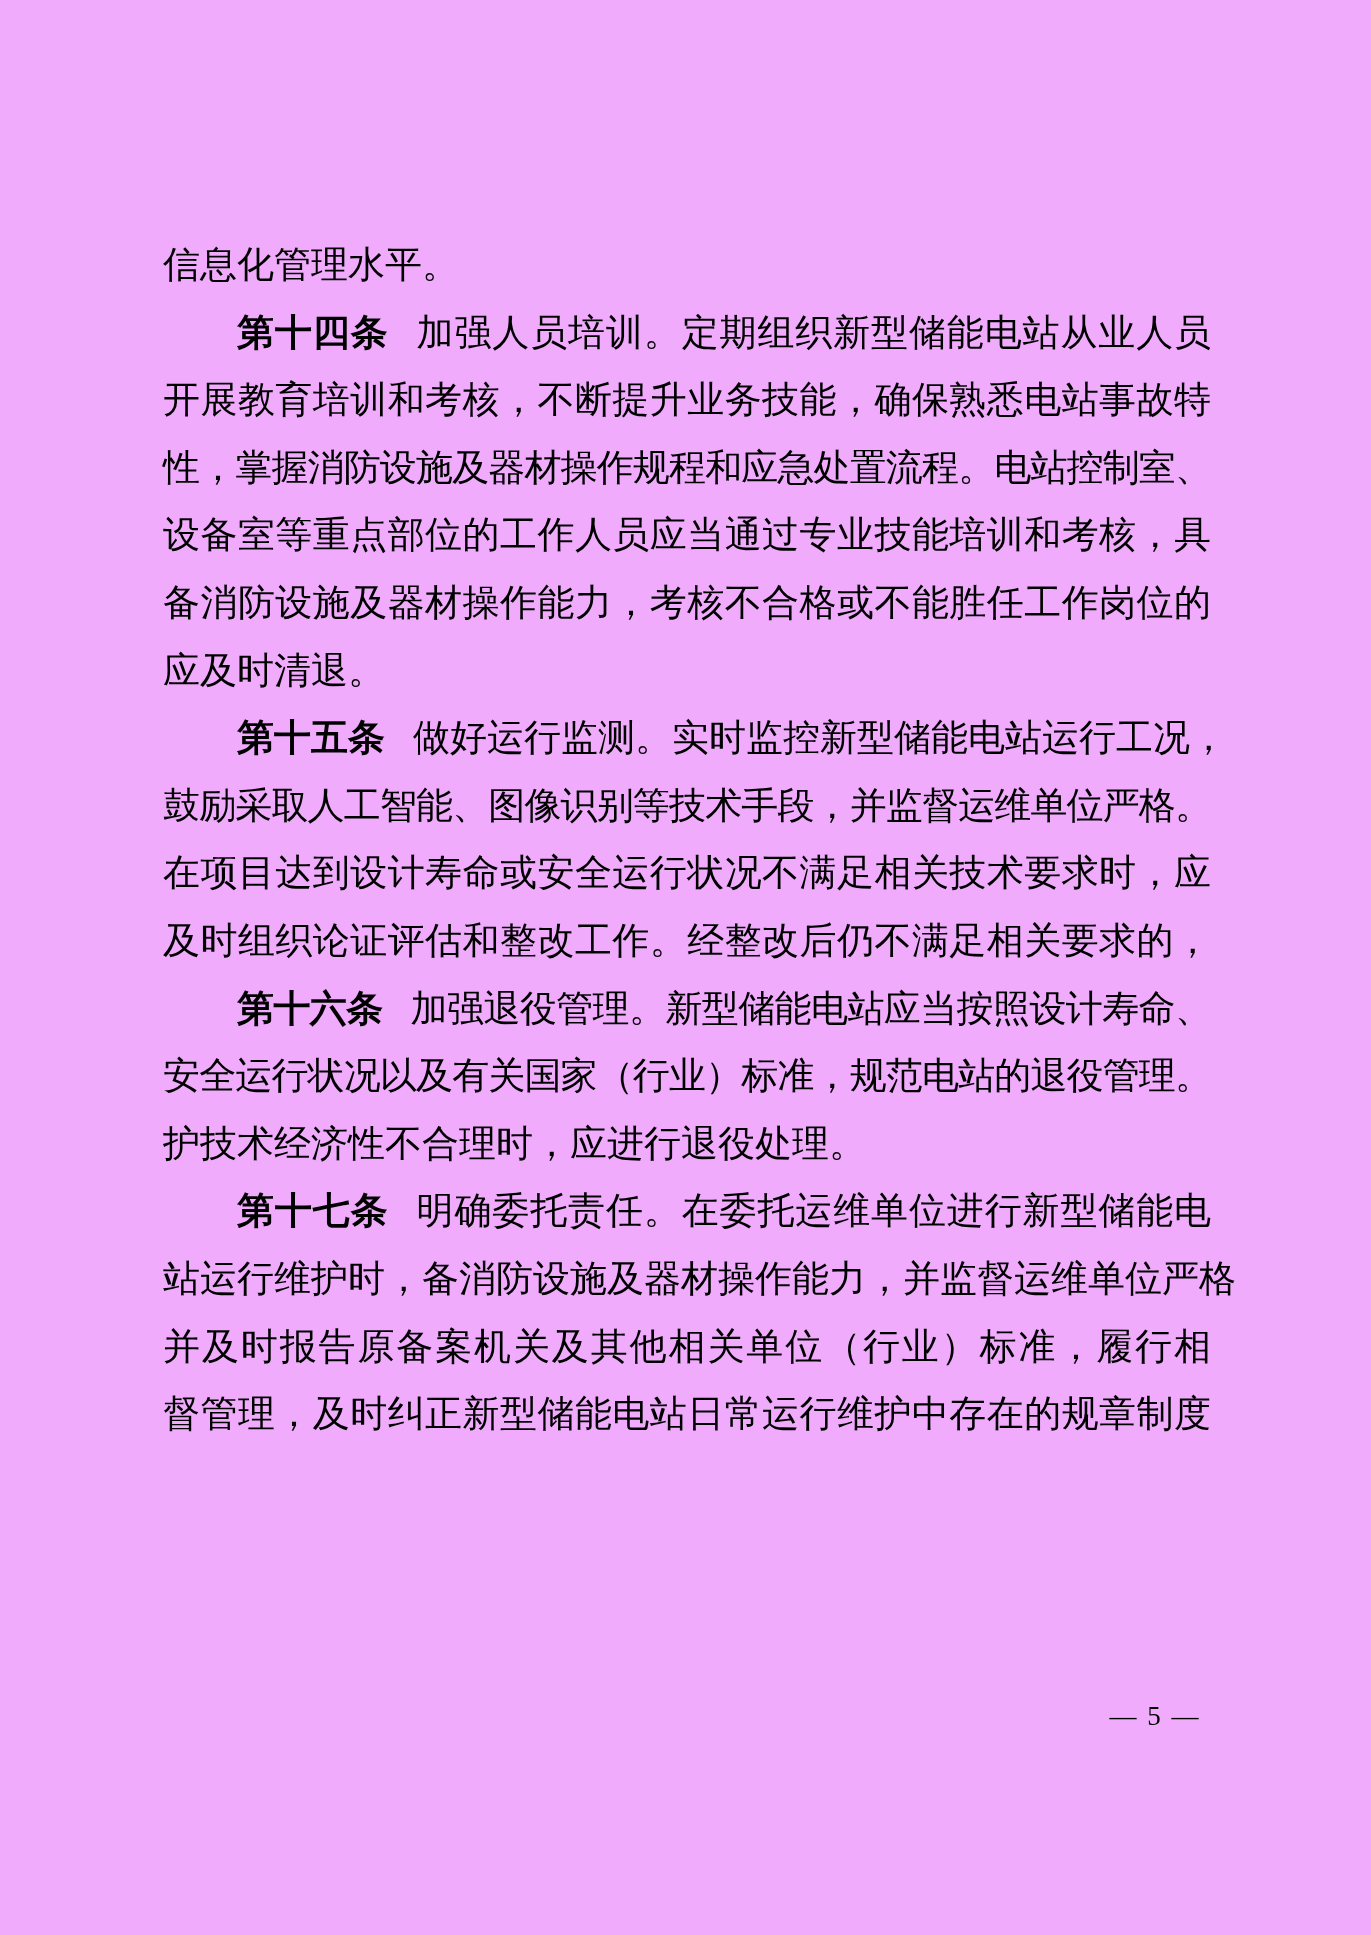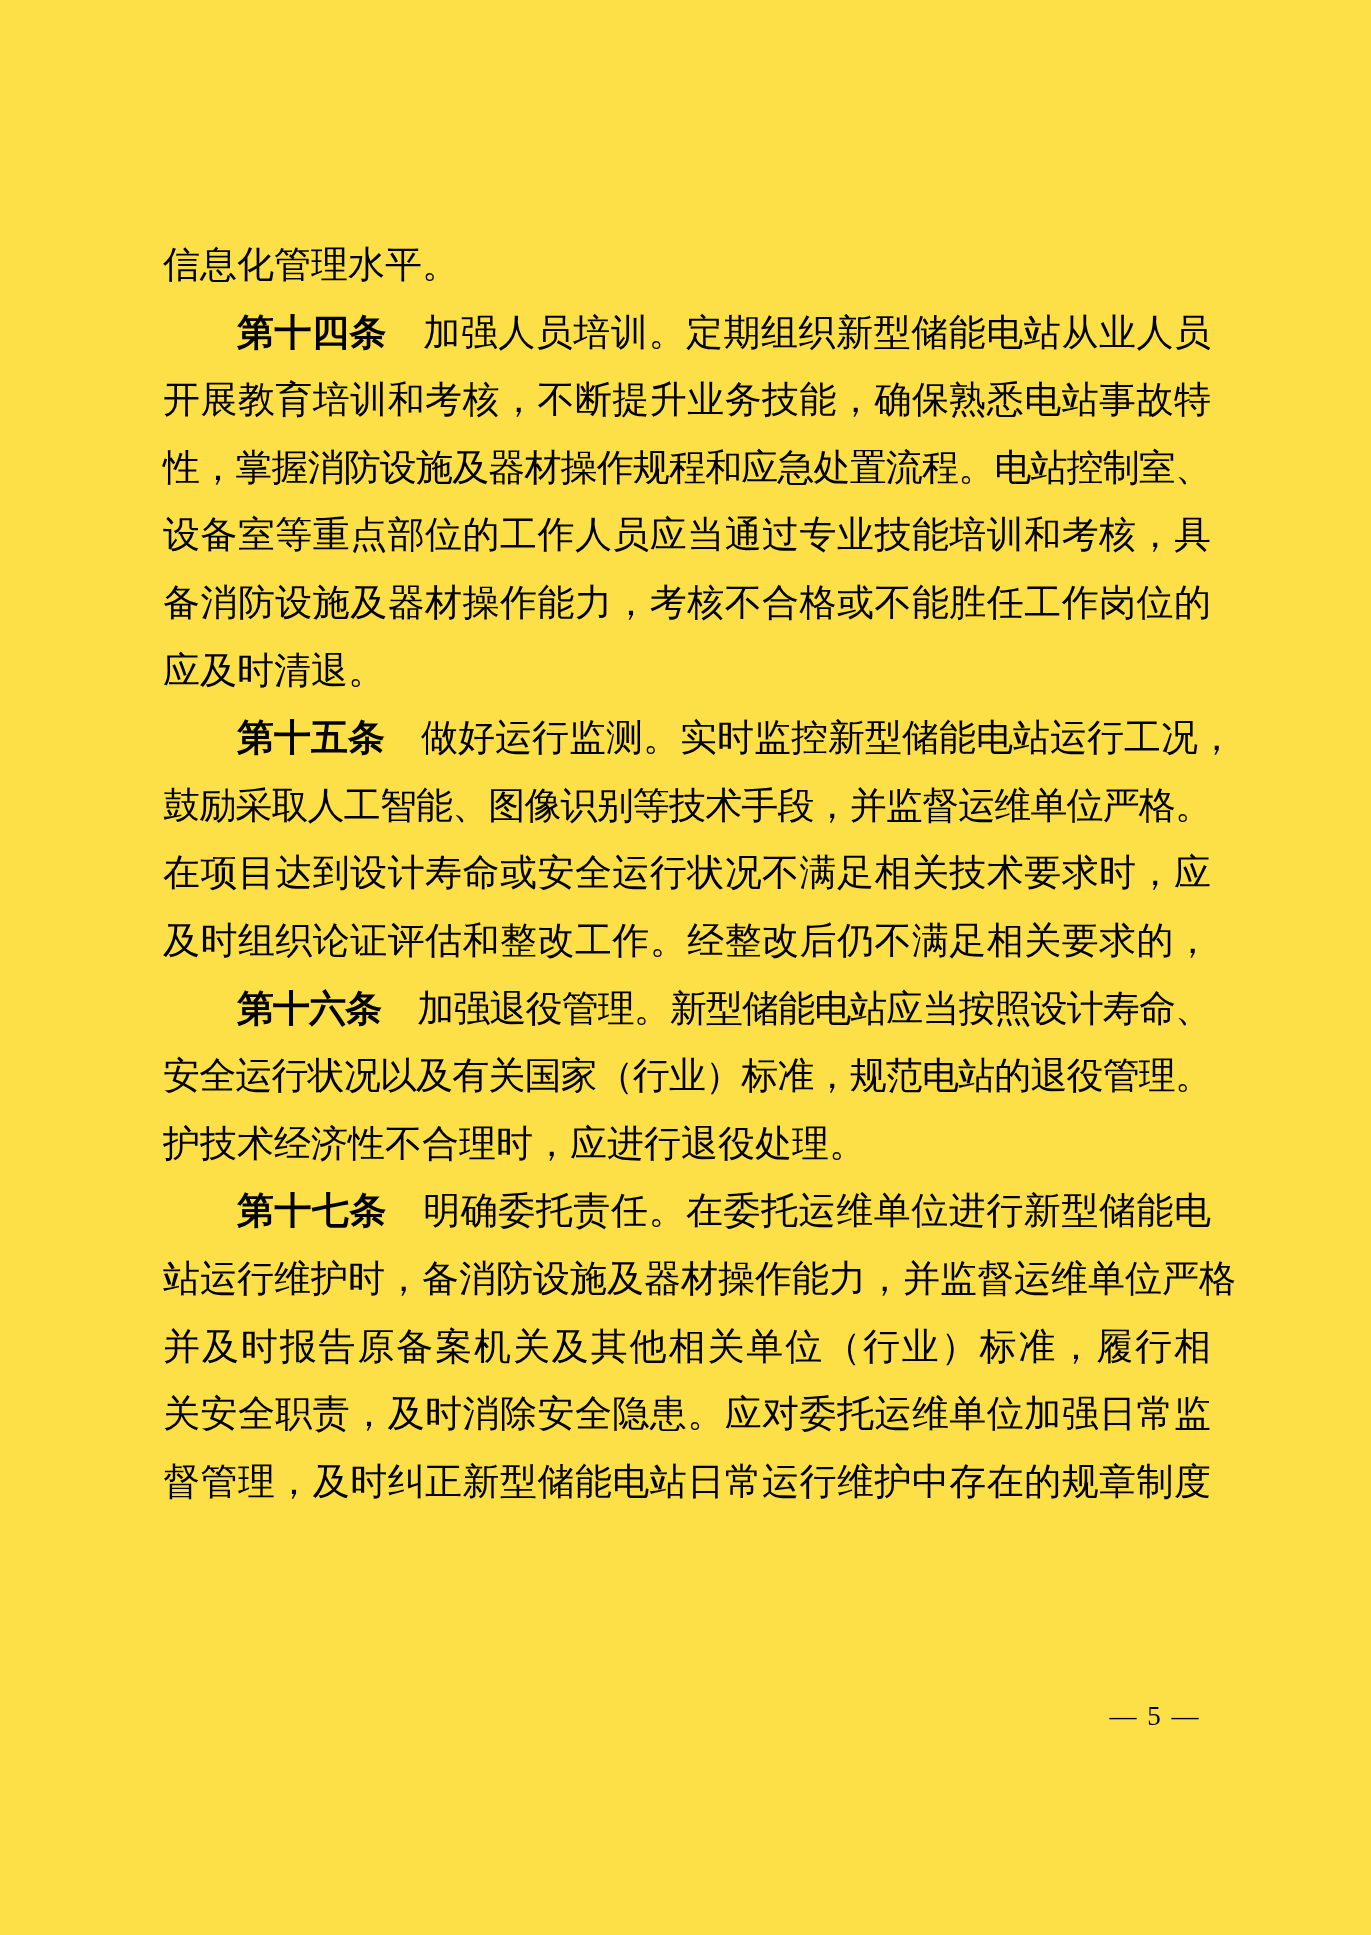--- a/index.html
+++ b/index.html
@@ -4,21 +4,21 @@
 <style>
   html, body {
     margin: 0;
     padding: 0;
     background: #e8e8e8;
   }
   .page {
     position: relative;
     width: 1371px;
     height: 1935px;
-    background: #fde047;
+    background: #f0abfc;
     font-family: "Liberation Serif", "DejaVu Serif", serif;
     color: #000000;
     overflow: hidden;
   }
   .textblock {
     position: absolute;
     left: 163px;
     top: 231px;
     width: 1048px;
   }
@@ -38,21 +38,21 @@
     text-indent: 74px;
   }
   .line.tight {
     letter-spacing: -1px;
   }
   .line.tighter {
     letter-spacing: -2.3px;
   }
   .article-no {
     font-weight: 700;
-    margin-right: 36px;
+    margin-right: 28px;
   }
   .footer {
     position: absolute;
     top: 1698px;
     left: 1085px;
     width: 140px;
     font-size: 27px;
     line-height: 36px;
     text-align: center;
     letter-spacing: 2px;
@@ -93,20 +93,19 @@
 
 
     <div class="line last"><span>护技术经济性不合理时，应进行退役处理。</span></div>
 
     <div class="line indent"><span class="article-no">第十七条</span><span>明确委托责任。在委托运维单位进行新型储能电</span></div>
 
     <div class="line"><span>站运行维护时，备消防设施及器材操作能力，并监督运维单位严格</span></div>
 
     <div class="line"><span>并及时报告原备案机关及其他相关单位（行业）标准，履行相</span></div>
 
-    <div class="line"><span>关安全职责，及时消除安全隐患。应对委托运维单位加强日常监</span></div>
 
     <div class="line"><span>督管理，及时纠正新型储能电站日常运行维护中存在的规章制度</span></div>
 
   </div>
 
   <div class="footer">— 5 —</div>
 </div>
 
 </body></html>

